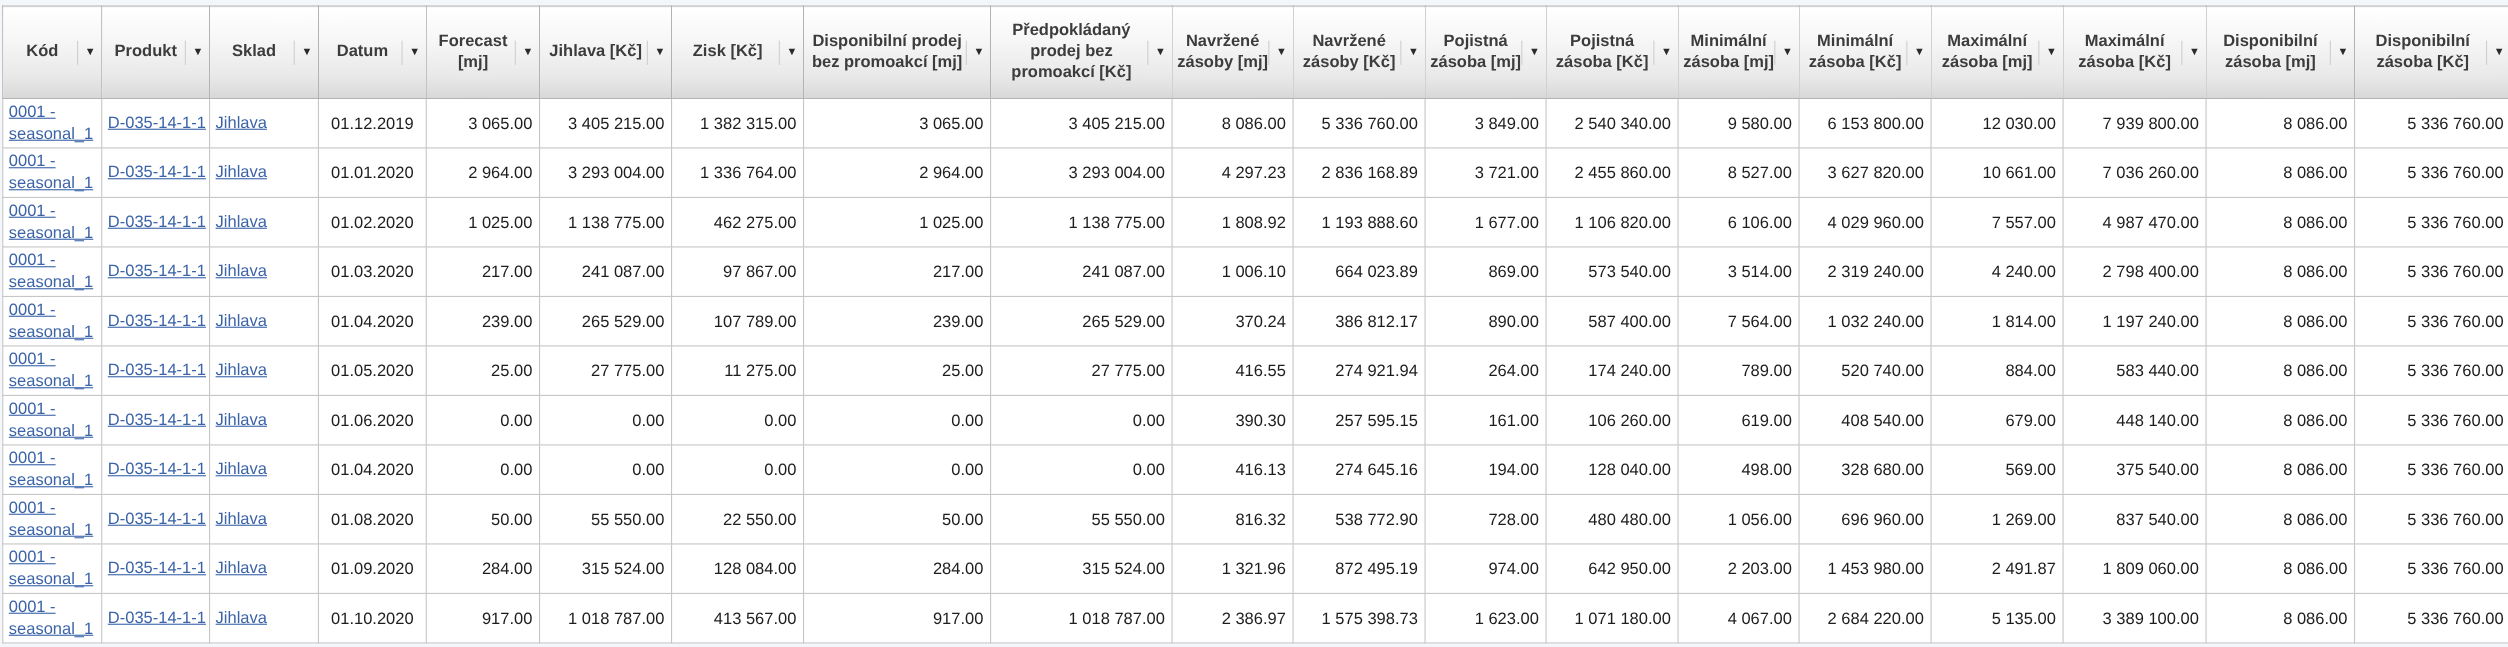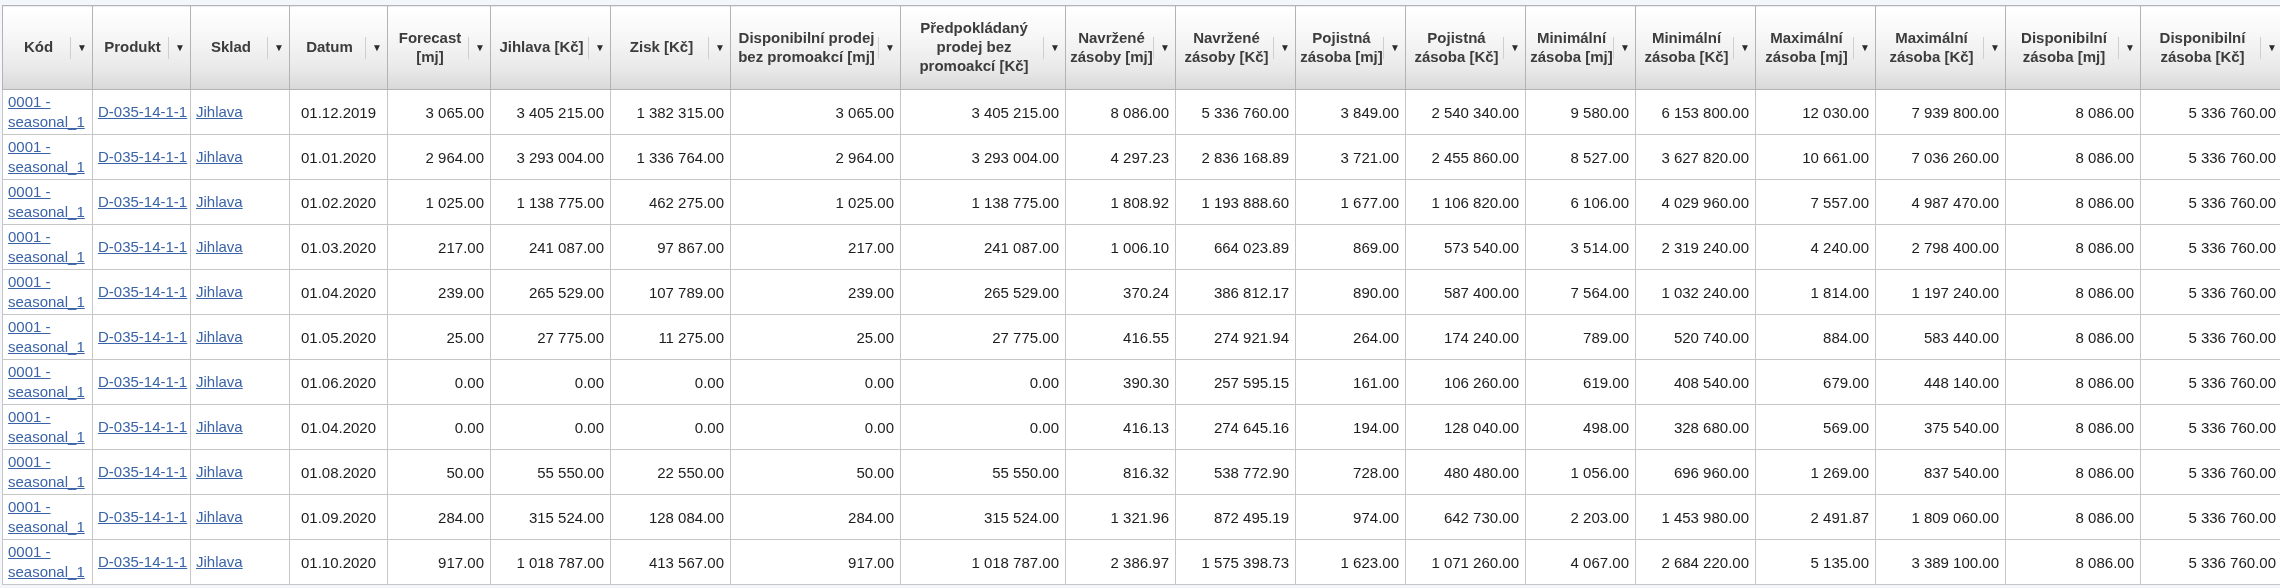--- a/index.html
+++ b/index.html
@@ -296,42 +296,42 @@
             <td class="link-cell"><a class="cell-link" href="#">Jihlava</a></td>
             <td class="date-cell">01.09.2020</td>
             <td class="num-cell">284.00</td>
             <td class="num-cell">315 524.00</td>
             <td class="num-cell">128 084.00</td>
             <td class="num-cell">284.00</td>
             <td class="num-cell">315 524.00</td>
             <td class="num-cell">1 321.96</td>
             <td class="num-cell">872 495.19</td>
             <td class="num-cell">974.00</td>
-            <td class="num-cell">642 730.00</td>
+            <td class="num-cell">642 950.00</td>
             <td class="num-cell">2 203.00</td>
             <td class="num-cell">1 453 980.00</td>
             <td class="num-cell">2 491.87</td>
             <td class="num-cell">1 809 060.00</td>
             <td class="num-cell">8 086.00</td>
             <td class="num-cell">5 336 760.00</td>
           </tr>
           <tr>
             <td class="link-cell"><a class="cell-link" href="#">0001 - seasonal_1</a></td>
             <td class="link-cell"><a class="cell-link" href="#">D-035-14-1-1</a></td>
             <td class="link-cell"><a class="cell-link" href="#">Jihlava</a></td>
             <td class="date-cell">01.10.2020</td>
             <td class="num-cell">917.00</td>
             <td class="num-cell">1 018 787.00</td>
             <td class="num-cell">413 567.00</td>
             <td class="num-cell">917.00</td>
             <td class="num-cell">1 018 787.00</td>
             <td class="num-cell">2 386.97</td>
             <td class="num-cell">1 575 398.73</td>
             <td class="num-cell">1 623.00</td>
-            <td class="num-cell">1 071 260.00</td>
+            <td class="num-cell">1 071 180.00</td>
             <td class="num-cell">4 067.00</td>
             <td class="num-cell">2 684 220.00</td>
             <td class="num-cell">5 135.00</td>
             <td class="num-cell">3 389 100.00</td>
             <td class="num-cell">8 086.00</td>
             <td class="num-cell">5 336 760.00</td>
           </tr>
         </tbody>
     </table>
   </div>

